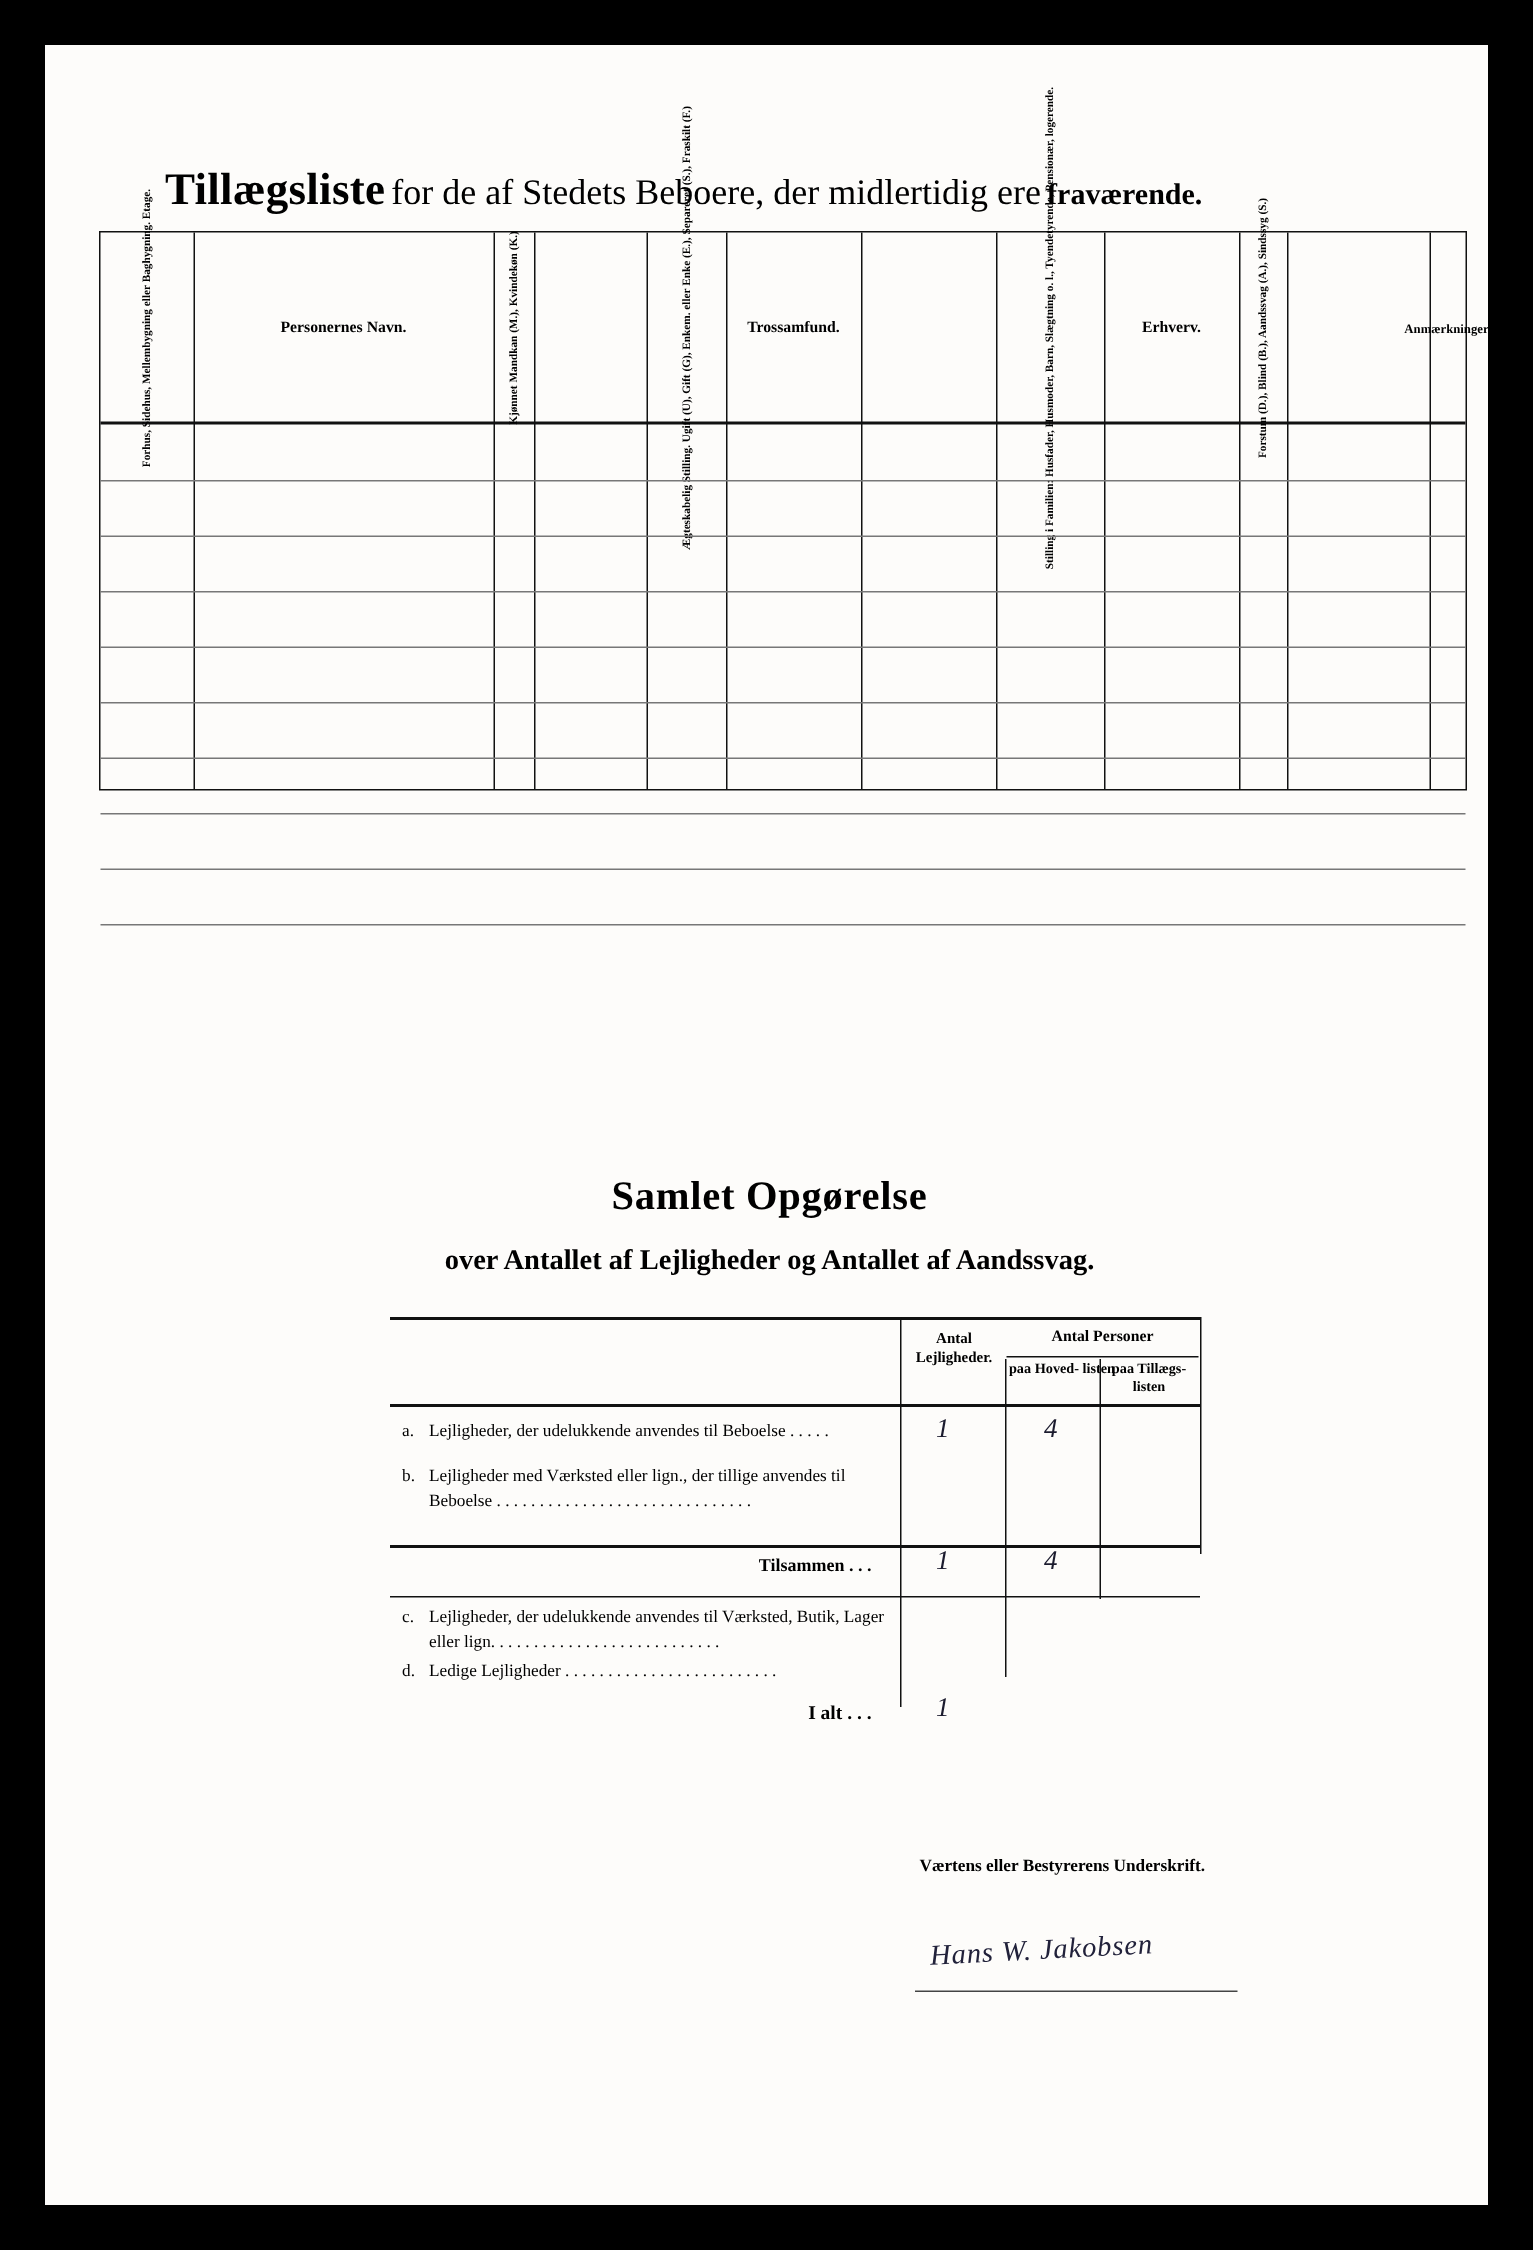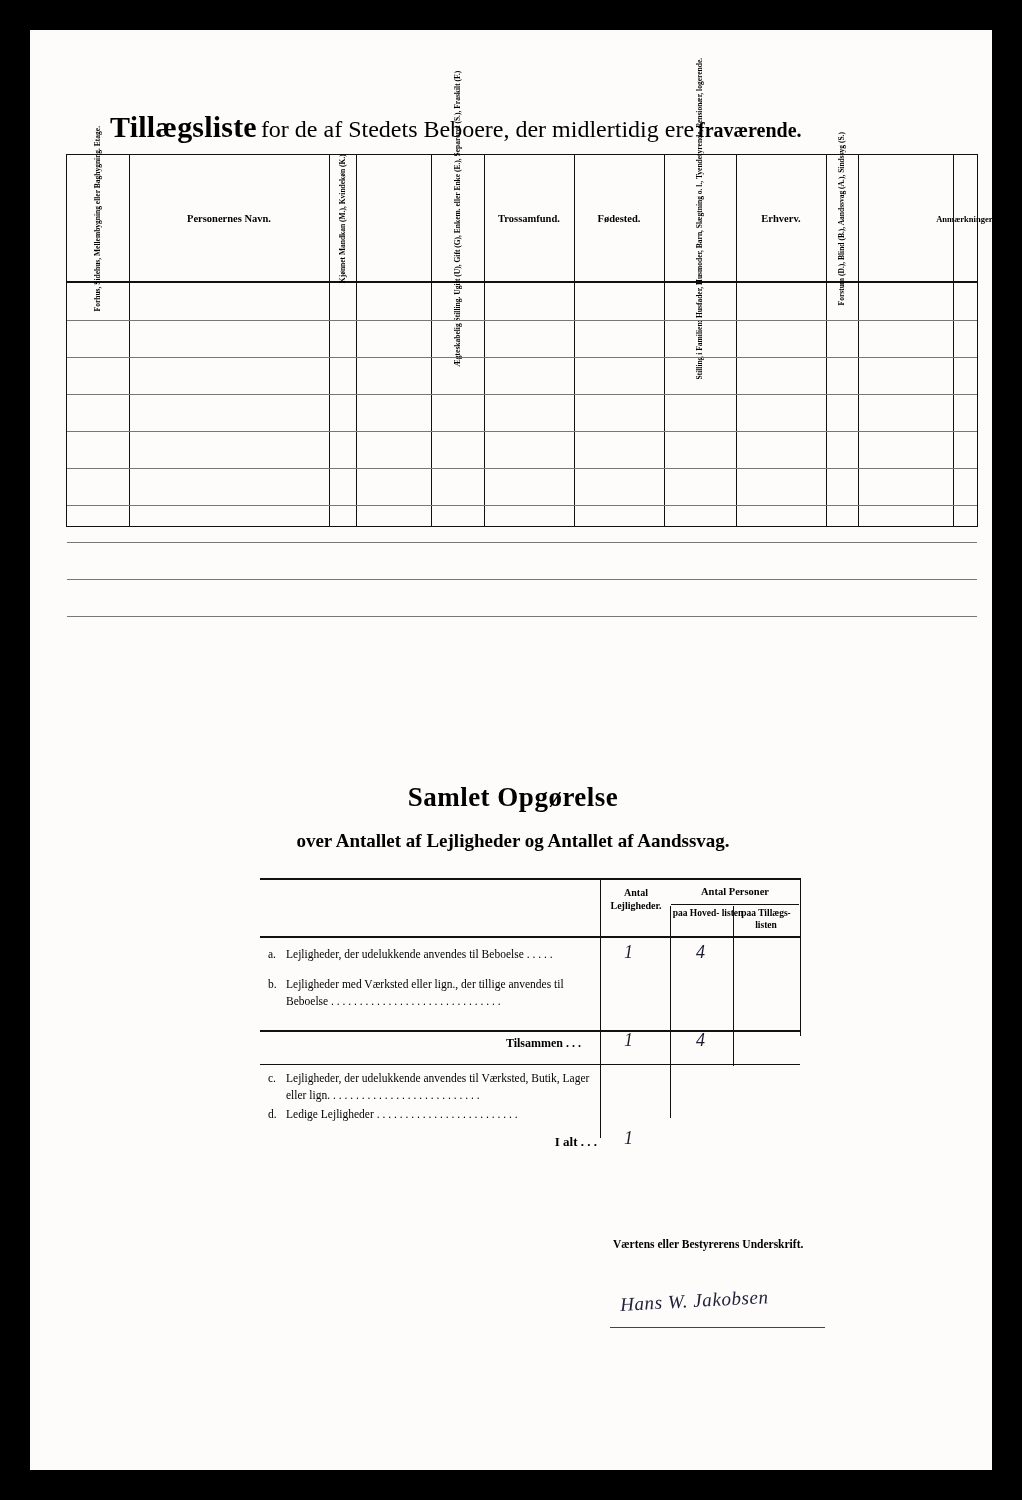--- a/index.html
+++ b/index.html
@@ -259,21 +259,21 @@
     left: 8px;
     width: 325px;
     text-align: right;
     font-size: 12px;
     font-weight: bold;
     padding-right: 12px;
     box-sizing: border-box;
   }
   .ialt-label {
     position: absolute;
-    left: 24px;
+    left: 8px;
     width: 325px;
     text-align: right;
     font-size: 13px;
     font-weight: bold;
     padding-right: 12px;
     box-sizing: border-box;
   }
   .hw {
     position: absolute;
     font-family: "Liberation Serif", serif;
@@ -340,23 +340,20 @@
           <span class="lbl">Personernes Navn.</span>
         </div>
         <div class="hcell vert2" style="left:262px;width:27px;">
           <span class="lbl">Kjønnet Mandkan (M.), Kvindekøn (K.)</span>
         </div>
         <div class="hcell vert2" style="left:364px;width:53px;">
           <span class="lbl">Ægteskabelig Stilling. Ugift (U), Gift (G), Enkem. eller Enke (E.), Separeret (S.), Fraskilt (F.)</span>
         </div>
         <div class="hcell" style="left:417px;width:90px;">
           <span class="lbl">Trossamfund.</span>
-        </div>
-        <div class="hcell" style="left:507px;width:90px;">
-          <span class="lbl">Fødested.</span>
         </div>
         <div class="hcell vert2" style="left:597px;width:72px;">
           <span class="lbl">Stilling i Familien: Husfader, Husmoder, Barn, Slægtning o. l., Tyendetyrende, Pensionær, logerende.</span>
         </div>
         <div class="hcell" style="left:669px;width:90px;">
           <span class="lbl">Erhverv.</span>
         </div>
         <div class="hcell vert2" style="left:759px;width:32px;">
           <span class="lbl">Forstum (D.), Blind (B.), Aandssvag (A.), Sindssyg (S.)</span>
         </div>

